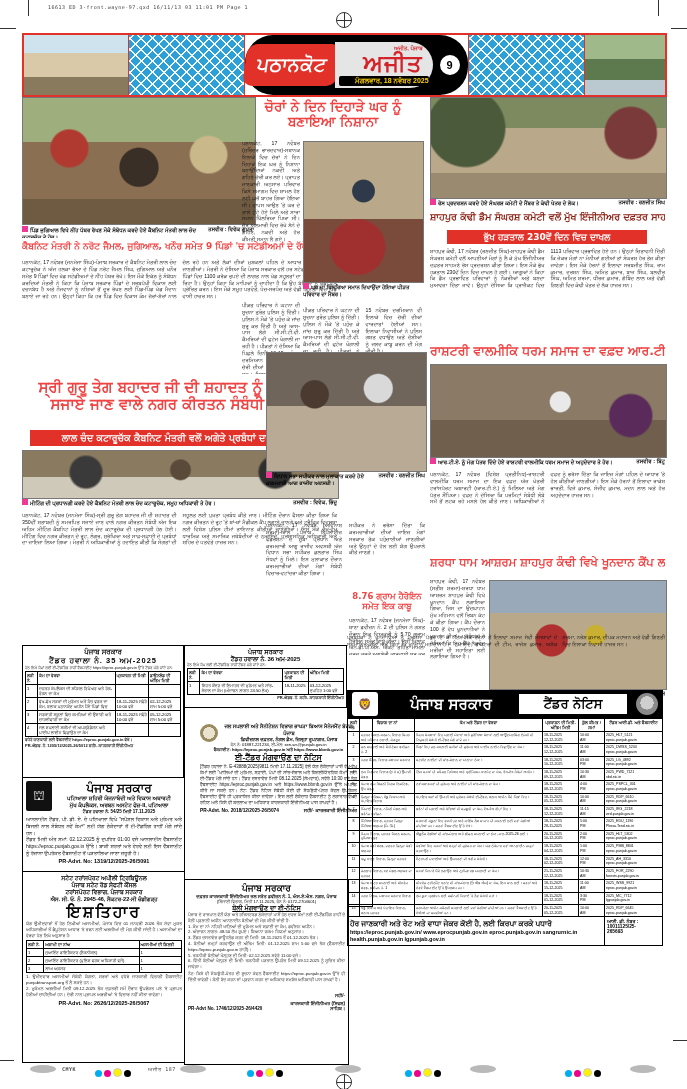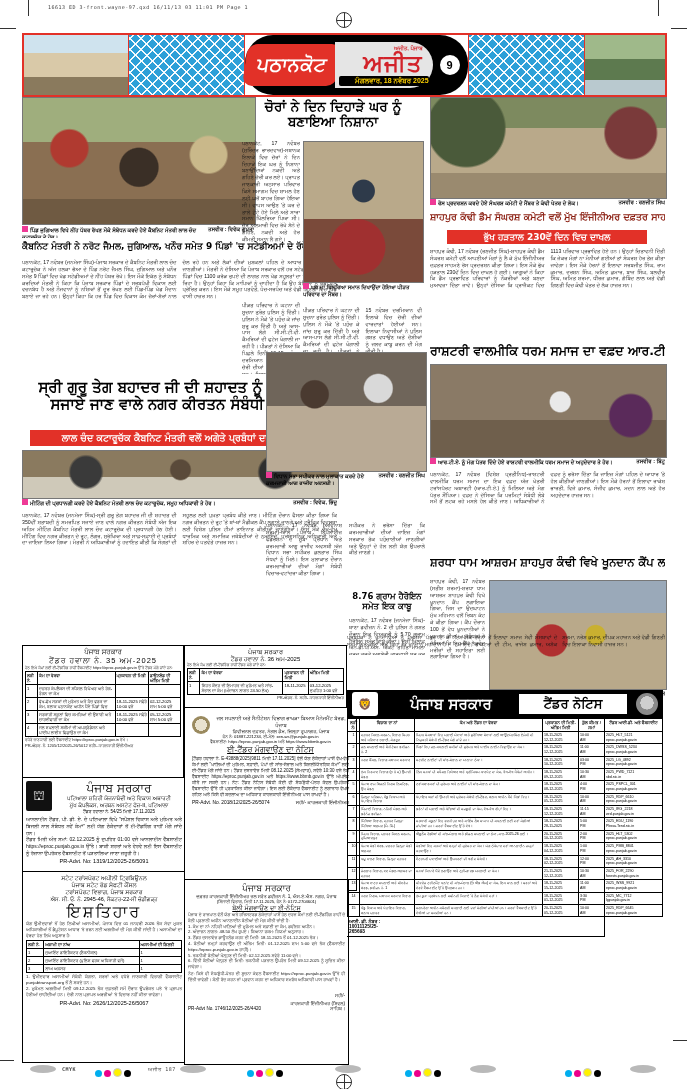--- a/index.html
+++ b/index.html
@@ -23,34 +23,34 @@
      border-left:1px solid #e23128;border-right:1px solid #e23128}
   .mh-capsule{display:flex;align-items:center;background:#000;border-radius:28px;padding:0 6px 0 0}
   .mh-city{background:#e23128;color:#fff;font-weight:800;font-size:19px;padding:10px 12px;border-radius:10px;transform:skewX(-8deg);white-space:nowrap;letter-spacing:.5px}
   .mh-yellow{position:relative;background:#e5e5e5;margin-left:-4px;padding:3px 10px 13px 28px;text-align:right;border-radius:0 26px 26px 0}
   .mh-small{font-size:5.5px;font-weight:700;color:#d2232a}
   .mh-title{font-size:23px;font-weight:800;color:#d2232a;line-height:1;letter-spacing:1px}
   .mh-date{position:absolute;left:4px;right:4px;bottom:2px;background:#000;color:#ffd200;font-size:7px;font-weight:700;border-radius:2px;padding:1px 0}
   .mh-page{width:20px;height:20px;border-radius:50%;background:#fff;border:2.5px solid #000;color:#000;font-weight:800;font-size:11px;display:flex;align-items:center;justify-content:center;margin-left:5px}
   
   .photo{background-size:cover;background-color:#9a8d76;border:.5px solid #777}
-  .hl{font-weight:800;color:#000000;line-height:1.12;text-align:center;font-family:"DejaVu Sans",sans-serif}
+  .hl{font-weight:800;color:#ef4444;line-height:1.12;text-align:center;font-family:"DejaVu Sans",sans-serif}
   .hl-red{color:#8a1d10}
   .redband{background:#e23128;color:#fff;font-weight:800;text-align:center;font-family:"DejaVu Sans",sans-serif}
   .body-txt{font-size:5.2px;line-height:1.32;text-align:justify;color:#141414;overflow:hidden}
   .cols2{column-count:2;column-gap:6px}
   .cols3{column-count:3;column-gap:5px}
   .cap{font-size:5.4px;font-weight:700;color:#000;line-height:1.25;overflow:hidden}
   .capmark{display:inline-block;width:6px;height:6px;background:#ee3a96;margin-right:2px}
   .credit{float:right;font-weight:700}
   
   .nbox{border:1px solid #000;background:#fff;overflow:hidden}
   .nbox .tiny{font-size:4.6px;line-height:1.35;text-align:justify;color:#111}
   .ctr{text-align:center}
-  .b{font-weight:400}
+  .b{font-weight:700}
   table.mini{border-collapse:collapse;width:100%}
   table.mini th,table.mini td{border:.5px solid #000;font-size:4.2px;padding:1px;vertical-align:top;text-align:left}
   
   .tt-head{display:grid;grid-template-columns:36px 1fr 112px 32px;align-items:center;background:#000;height:28px}
   .tt-emblem{width:26px;height:24px;margin:0 auto;background:#fff;border-radius:3px;display:flex;align-items:center;justify-content:center;font-size:11px}
   .tt-gov{color:#fff;font-size:15px;font-weight:800;text-align:center;font-family:"DejaVu Sans",sans-serif}
   .tt-notice{background:#fff;color:#000;font-size:13px;font-weight:800;text-align:center;margin-right:4px;padding:2px 0;font-family:"DejaVu Sans",sans-serif}
   .tt-logo{width:22px;height:22px;border-radius:50%;background:radial-gradient(circle at 50% 45%,#cfcfcf 0 40%,#8a8a8a 41% 100%);margin:0 auto}
   .tt-cols,.tt-row{display:grid;grid-template-columns:13px 55px 128px 36px 26px 58px}
   .tt-cols>div{border:.5px solid #000;border-left:none;font-size:4.2px;font-weight:700;text-align:center;padding:1px;line-height:1.2}
@@ -264,21 +264,21 @@
           <td>1</td>
           <td>ਸਿਹਤ ਕੇਂਦਰ ਦੀ ਇਮਾਰਤ ਦੀ ਮੁਰੰਮਤ ਅਤੇ ਸਾਂਭ-ਸੰਭਾਲ ਦਾ ਕੰਮ (ਅੰਦਾਜ਼ਨ ਲਾਗਤ 24.50 ਲੱਖ)</td>
           <td>18-11-2025</td>
           <td>03-12-2025 ਦੁਪਹਿਰ 1:00 ਵਜੇ</td>
         </tr>
         </tbody>
     </table>
     <div class="tiny b" style="font-size:4px;text-align:right">PR-ਐਡਵ. ਨੰ. ਸਹੀ/- ਕਾਰਜਕਾਰੀ ਇੰਜੀਨੀਅਰ</div>
   </div>
 
-  <div class="abs nbox" style="left:184px;top:707px;width:157px;height:168px;padding:7px">
+  <div class="abs nbox" style="left:184px;top:707px;width:157px;height:168px;padding:15px">
     <div style="display:flex;gap:3px;align-items:center">
       <div style="width:18px;height:18px;border-radius:50%;background:radial-gradient(circle,#e9e2cf 0 45%,#9a8a5f 46% 100%)"></div>
       <div style="flex:1">
         <div class="ctr b" style="font-size:5.2px">ਜਲ ਸਪਲਾਈ ਅਤੇ ਸੈਨੀਟੇਸ਼ਨ ਵਿਭਾਗ ਭਾਖੜਾ ਬਿਆਸ ਮੈਨੇਜਮੈਂਟ ਬੋਰਡ, ਪੰਜਾਬ</div>
         <div class="ctr b" style="font-size:4.8px">ਡਿਵੀਜ਼ਨਲ ਦਫ਼ਤਰ, ਨੰਗਲ ਡੈਮ, ਜ਼ਿਲ੍ਹਾ ਰੂਪਨਗਰ, ਪੰਜਾਬ</div>
       </div>
     </div>
     <div class="ctr" style="font-size:4.2px">ਫੋਨ ਨੰ: 01887-221234, ਈ-ਮੇਲ: xen-ws@punjab.gov.in</div>
     <div class="ctr b" style="font-size:4.2px">ਵੈੱਬਸਾਈਟ: https://eproc.punjab.gov.in ਅਤੇ https://www.bbmb.gov.in</div>
     <div class="ctr b" style="font-size:8px;text-decoration:underline;margin:1px 0">ਈ-ਟੈਂਡਰ ਮੰਗਵਾਉਣ ਦਾ ਨੋਟਿਸ</div>
@@ -508,20 +508,24 @@
           <div>ਮਗਨਰੇਗਾ ਅਧੀਨ ਸਮੱਗਰੀ ਸਪਲਾਈ ਲਈ ਦਰਾਂ ਮੰਗੀਆਂ ਜਾਂਦੀਆਂ ਹਨ। ਸ਼ਰਤਾਂ ਵੈੱਬਸਾਈਟ ਉੱਤੇ ਵੇਖੀਆਂ ਜਾ ਸਕਦੀਆਂ ਹਨ।</div>
           <div>20-11-2025
 05-12-2025</div>
           <div>10:00
 AM</div>
           <div>2025_RDP_6645
 eproc.punjab.gov.in</div>
         </div>
       </div>
     <div class="tt-foot">
+      <div>
+        <div class="big">ਹੋਰ ਜਾਣਕਾਰੀ ਅਤੇ ਰੇਟ ਅਤੇ ਵਾਧਾ ਜੇਕਰ ਕੋਈ ਹੈ, ਲਈ ਕਿਰਪਾ ਕਰਕੇ ਪਧਾਰੋ</div>
+        <div class="links">https://eproc.punjab.gov.in/  www.eprocpunjab.gov.in  eproc.punjab.gov.in  sangrurnic.in  health.punjab.gov.in  lgpunjab.gov.in</div>
+      </div>
       <div class="idc">ਆਈ. ਡੀ. ਨੰਬਰ :
 10011125/25-
 265693</div>
     </div>
   </div>
 
   <div class="abs greyblob" style="left:30px;top:1065px"></div>
   <div class="abs printline" style="left:62px;top:1066px;font-weight:700">CMYK</div>
   <div class="abs" style="left:95px;top:1063px">
     <span class="dot" style="background:#00aeef"></span><span class="dot" style="background:#ec008c"></span><span class="dot" style="background:#fff200;border:.5px solid #ccc"></span><span class="dot" style="background:#000"></span>

